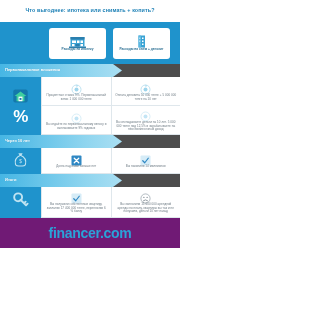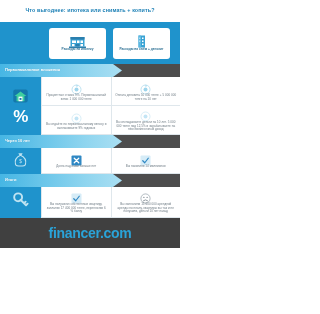--- a/index.html
+++ b/index.html
@@ -102,21 +102,21 @@
 
   .blk1 .side{ height:58px; }
   .blk3 .side{ height:26px; }
   .blk4 .side{ height:31px; }
 
   .rows2{ display:flex; flex-direction:column; flex:1; }
   .rows2 .rowline{ display:flex; }
 
   
   .footer{
-    height:30px; background:#404040;
+    height:30px; background:#701a75;
     display:flex; align-items:center; justify-content:center;
   }
   .footer-logo{
     font-size:14px; font-weight:bold; color:#2aa3d8;
     letter-spacing:-.3px;
   }
 </style>
 </head>
 <body>
 

